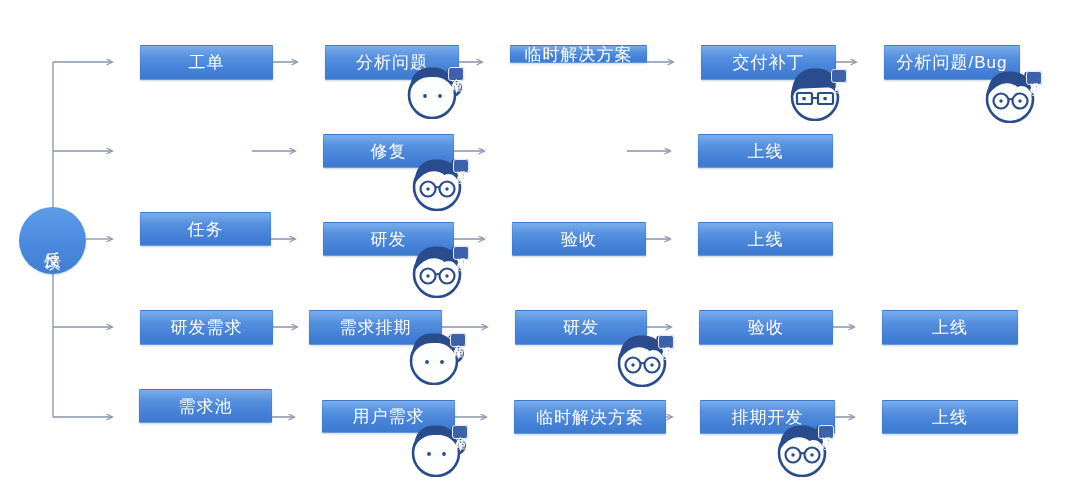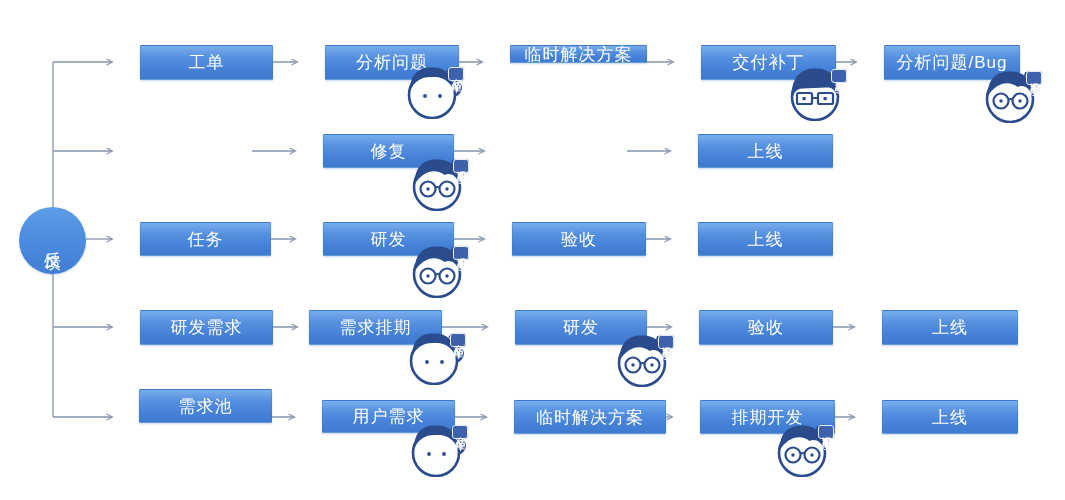--- a/index.html
+++ b/index.html
@@ -131,21 +131,21 @@
       <span>分析问题/Bug</span>
     </div>
 
   <div class="box" style="left:303px;top:134px;width:131px;height:34px">
       <span>修复</span>
     </div>
   <div class="box" style="left:678px;top:134px;width:135px;height:34px">
       <span>上线</span>
     </div>
 
-  <div class="box" style="left:120px;top:222px;width:131px;height:34px">
+  <div class="box" style="left:120px;top:212px;width:131px;height:34px">
       <span>任务</span>
     </div>
   <div class="box" style="left:303px;top:222px;width:131px;height:34px">
       <span>研发</span>
     </div>
   <div class="box" style="left:492px;top:222px;width:134px;height:34px">
       <span>验收</span>
     </div>
   <div class="box" style="left:678px;top:222px;width:135px;height:34px">
       <span>上线</span>

